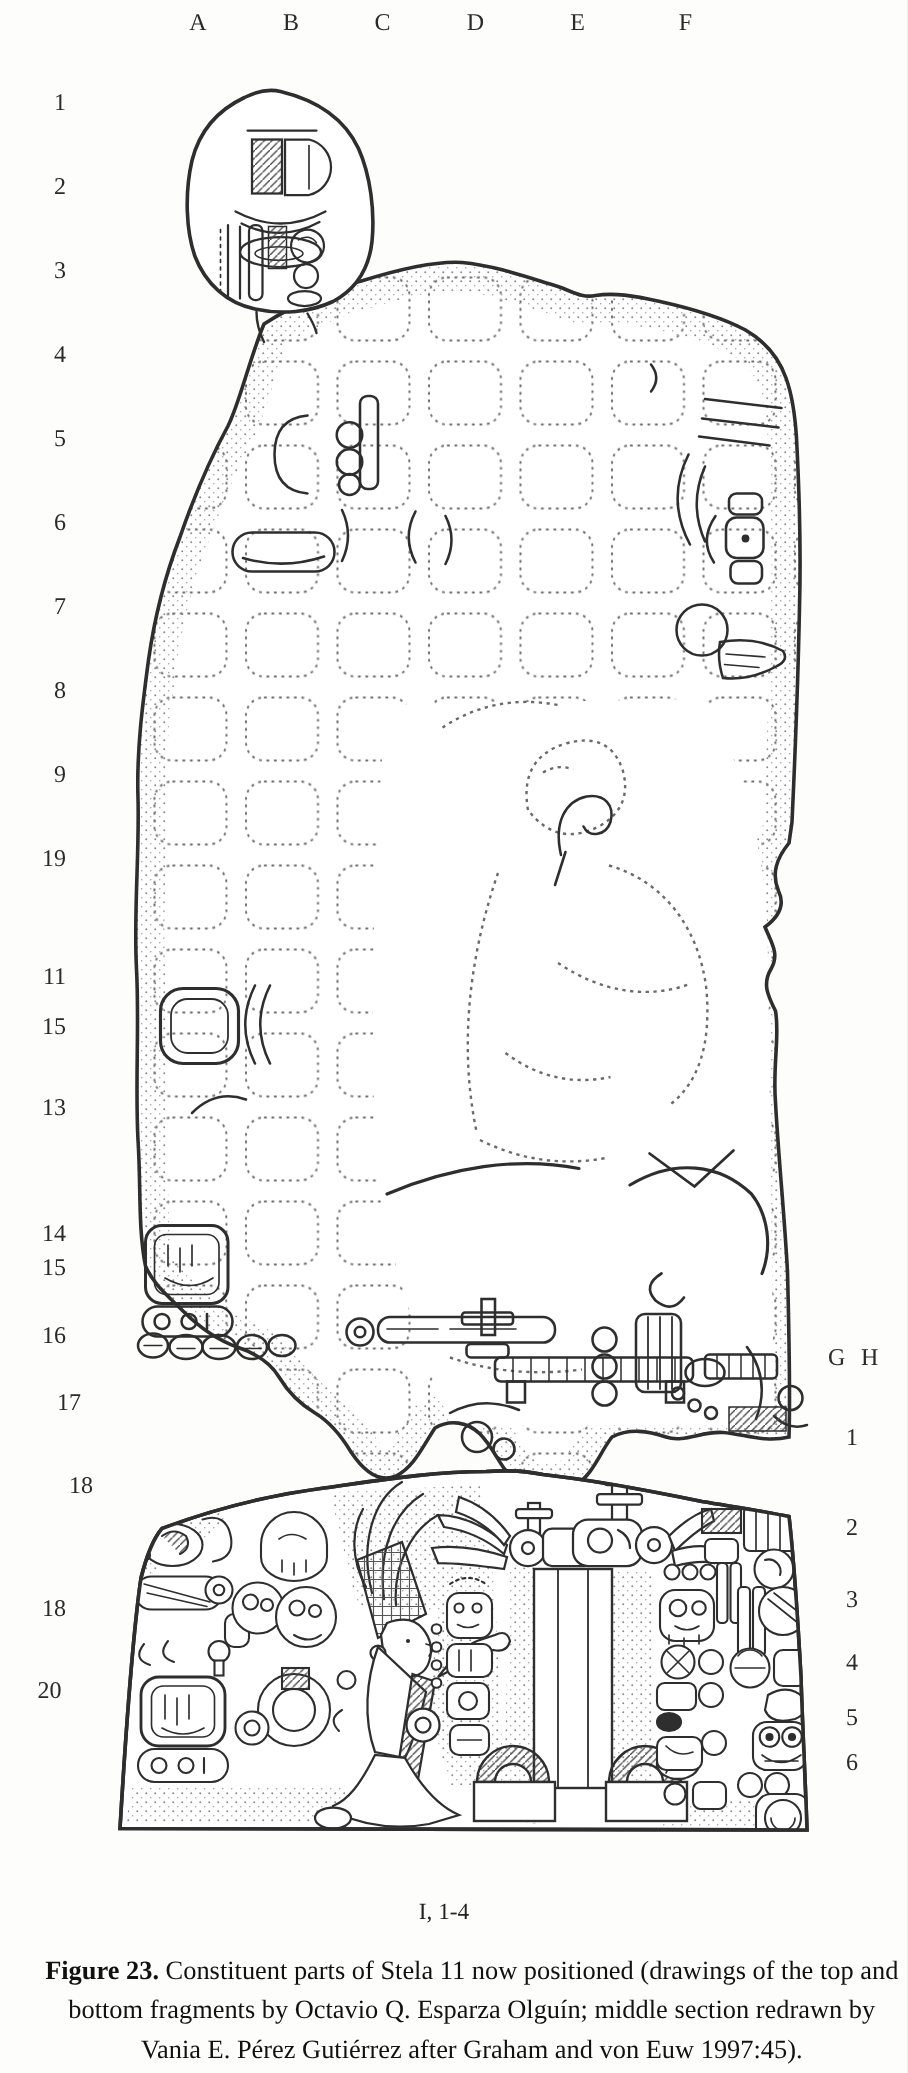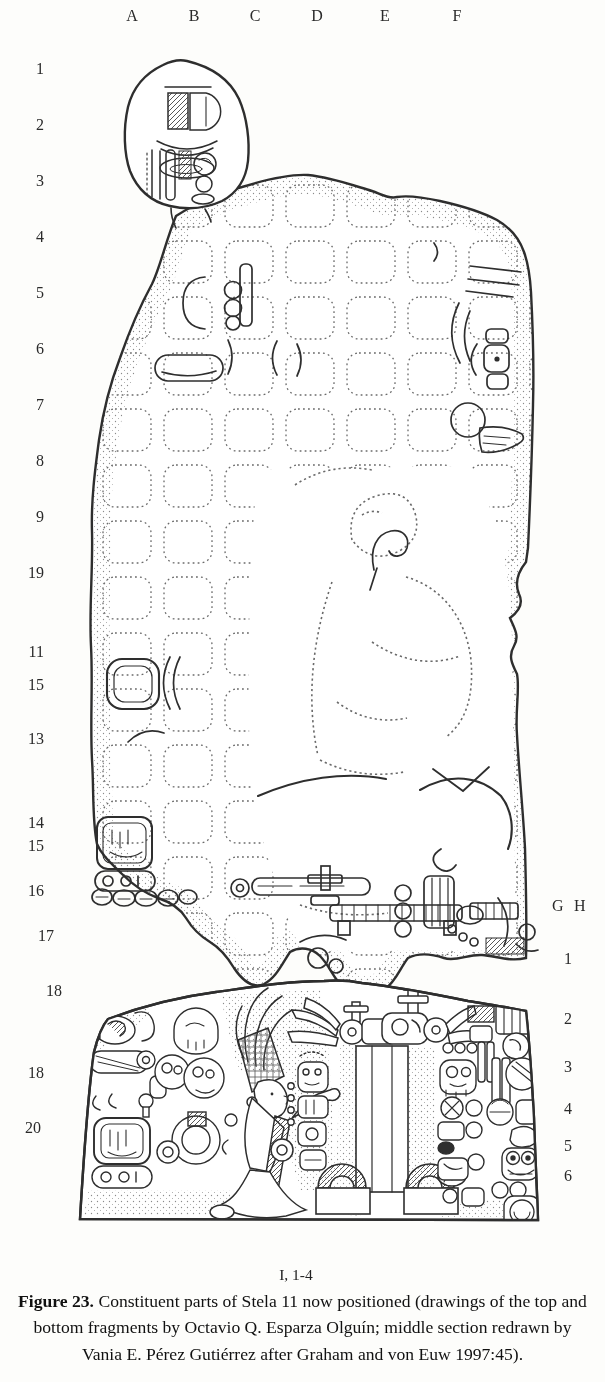--- a/index.html
+++ b/index.html
@@ -3,21 +3,21 @@
 <meta charset="utf-8">
 <style>
   html,body{margin:0;padding:0;background:#e8e8e8;}
   #page{position:relative;width:605px;height:1382px;background:#fdfdfb;overflow:hidden;
         font-family:"Liberation Serif","DejaVu Serif",serif;color:#1c1c1c;}
   .lbl{position:absolute;font-size:16px;color:#2a2a2a;line-height:1;white-space:nowrap;}
   .col{transform:translateX(-50%);}
   .rowl{width:26px;text-align:right;}
   .rownum-r{width:20px;text-align:center;}
   #art{position:absolute;left:0;top:0;}
-  .caption{position:absolute;left:16px;top:1288px;width:573px;margin:0;text-align:center;
+  .caption{position:absolute;left:16px;top:1288px;width:573px;margin:12px;text-align:center;
            font-size:17.6px;line-height:1.5;color:#111;}
   .caption b{font-weight:bold;}
   .blabel{position:absolute;left:296px;top:1246px;transform:translateX(-50%);font-size:15.5px;color:#222;margin-top:20px;}
 </style>
 </head>
 <body>
 
 <div id="page">
 
   <svg id="art" width="605" height="1382" viewBox="0 0 605 1382">

